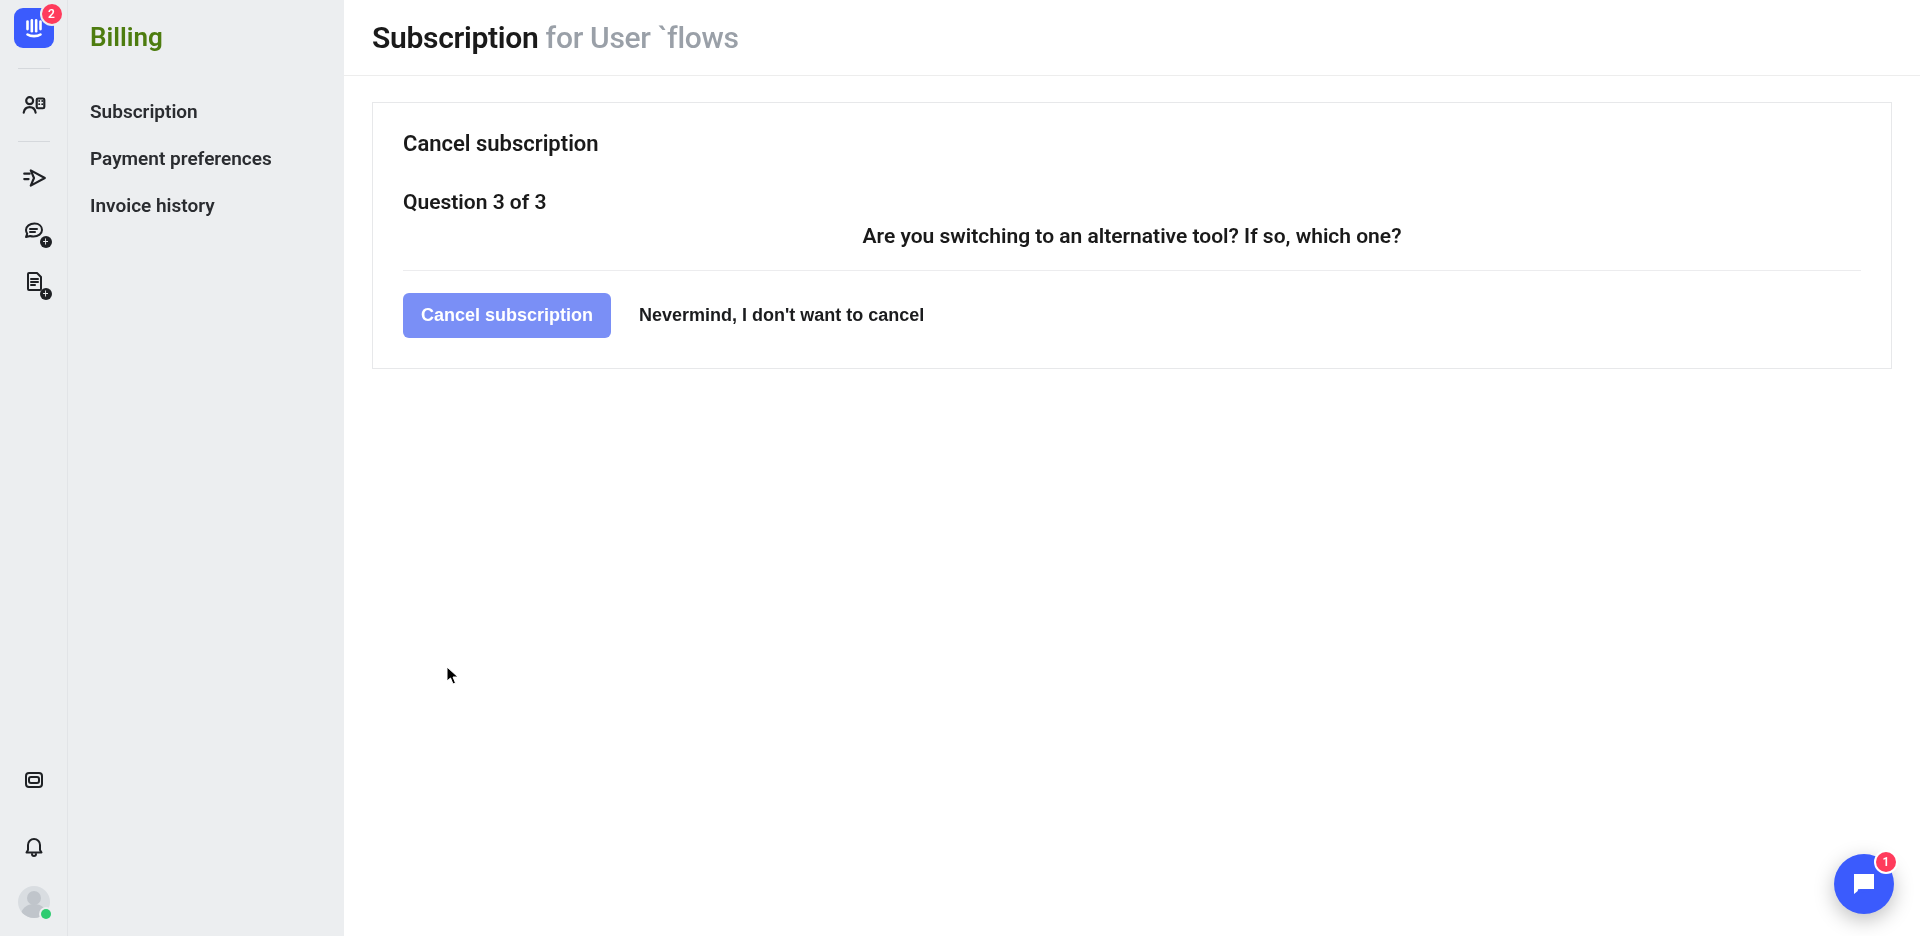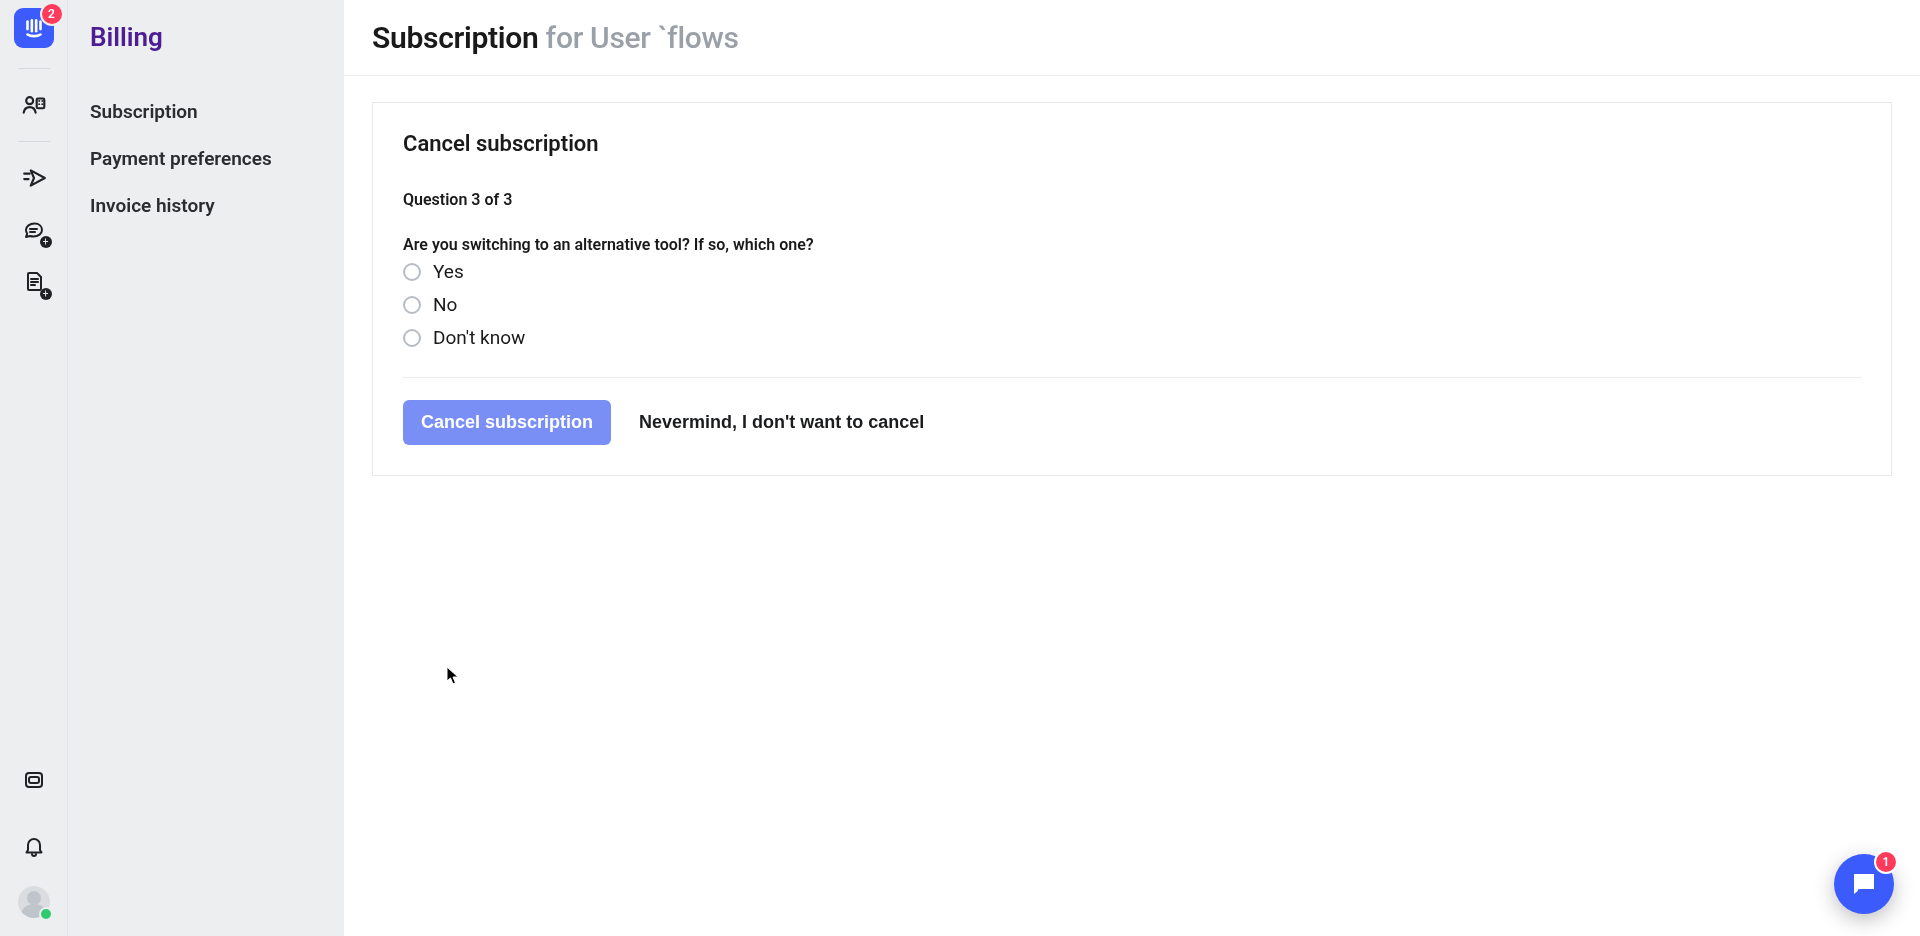--- a/index.html
+++ b/index.html
@@ -112,21 +112,21 @@
 
   
   .sidebar {
     width: 276px;
     background:#eceef0;
     padding: 22px 26px 0 22px;
   }
   .sidebar-title {
     font-size:26px;
     font-weight:600;
-    color:#4c1d95;
+    color:#4d7c0f;
     margin-bottom:36px;
   }
   .sidebar-item {
     font-size:19px;
     font-weight:600;
     color:#2a2c30;
     padding:12px 0;
     cursor:pointer;
   }
 
@@ -156,28 +156,29 @@
     border:1px solid #e7e8ea;
     border-radius:0;
     padding: 28px 30px 30px 30px;
   }
   .card-title {
     font-size:22px;
     font-weight:600;
     margin-bottom: 34px;
   }
   .q-label {
-    font-size:16px;
-    font-weight:600;
-    margin-bottom:26px;
+    font-size:21px;
+    font-weight:600;
+    margin-bottom:10px;
   }
   .q-text {
-    font-size:16px;
-    font-weight:600;
-    margin-bottom:6px;
+    font-size:21px;
+    font-weight:600;
+    margin-bottom:22px;
+    text-align:center;
   }
   .options { display:flex; flex-direction:column; gap:10px; margin-bottom:28px;}
   .option {
     display:flex; align-items:center; gap:12px;
     font-size:19px;
     cursor:pointer;
   }
   .radio {
     width:18px; height:18px; border-radius:50%;
     border:2px solid #b7bcc3;
@@ -329,34 +330,20 @@
       </div>
     </header>
 
     <div class="content">
       <section class="card">
         <h2 class="card-title">Cancel subscription</h2>
 
         <div class="q-label">Question 3 of 3</div>
         <div class="q-text">Are you switching to an alternative tool? If so, which one?</div>
 
-        <div class="options">
-          <label class="option">
-            <span class="radio"></span>
-            <span>Yes</span>
-          </label>
-          <label class="option">
-            <span class="radio"></span>
-            <span>No</span>
-          </label>
-          <label class="option">
-            <span class="radio"></span>
-            <span>Don't know</span>
-          </label>
-        </div>
 
         <div class="hr"></div>
 
         <div class="actions">
           <button class="btn-primary">Cancel subscription</button>
           <button class="btn-link">Nevermind, I don't want to cancel</button>
         </div>
       </section>
     </div>
   </main>

